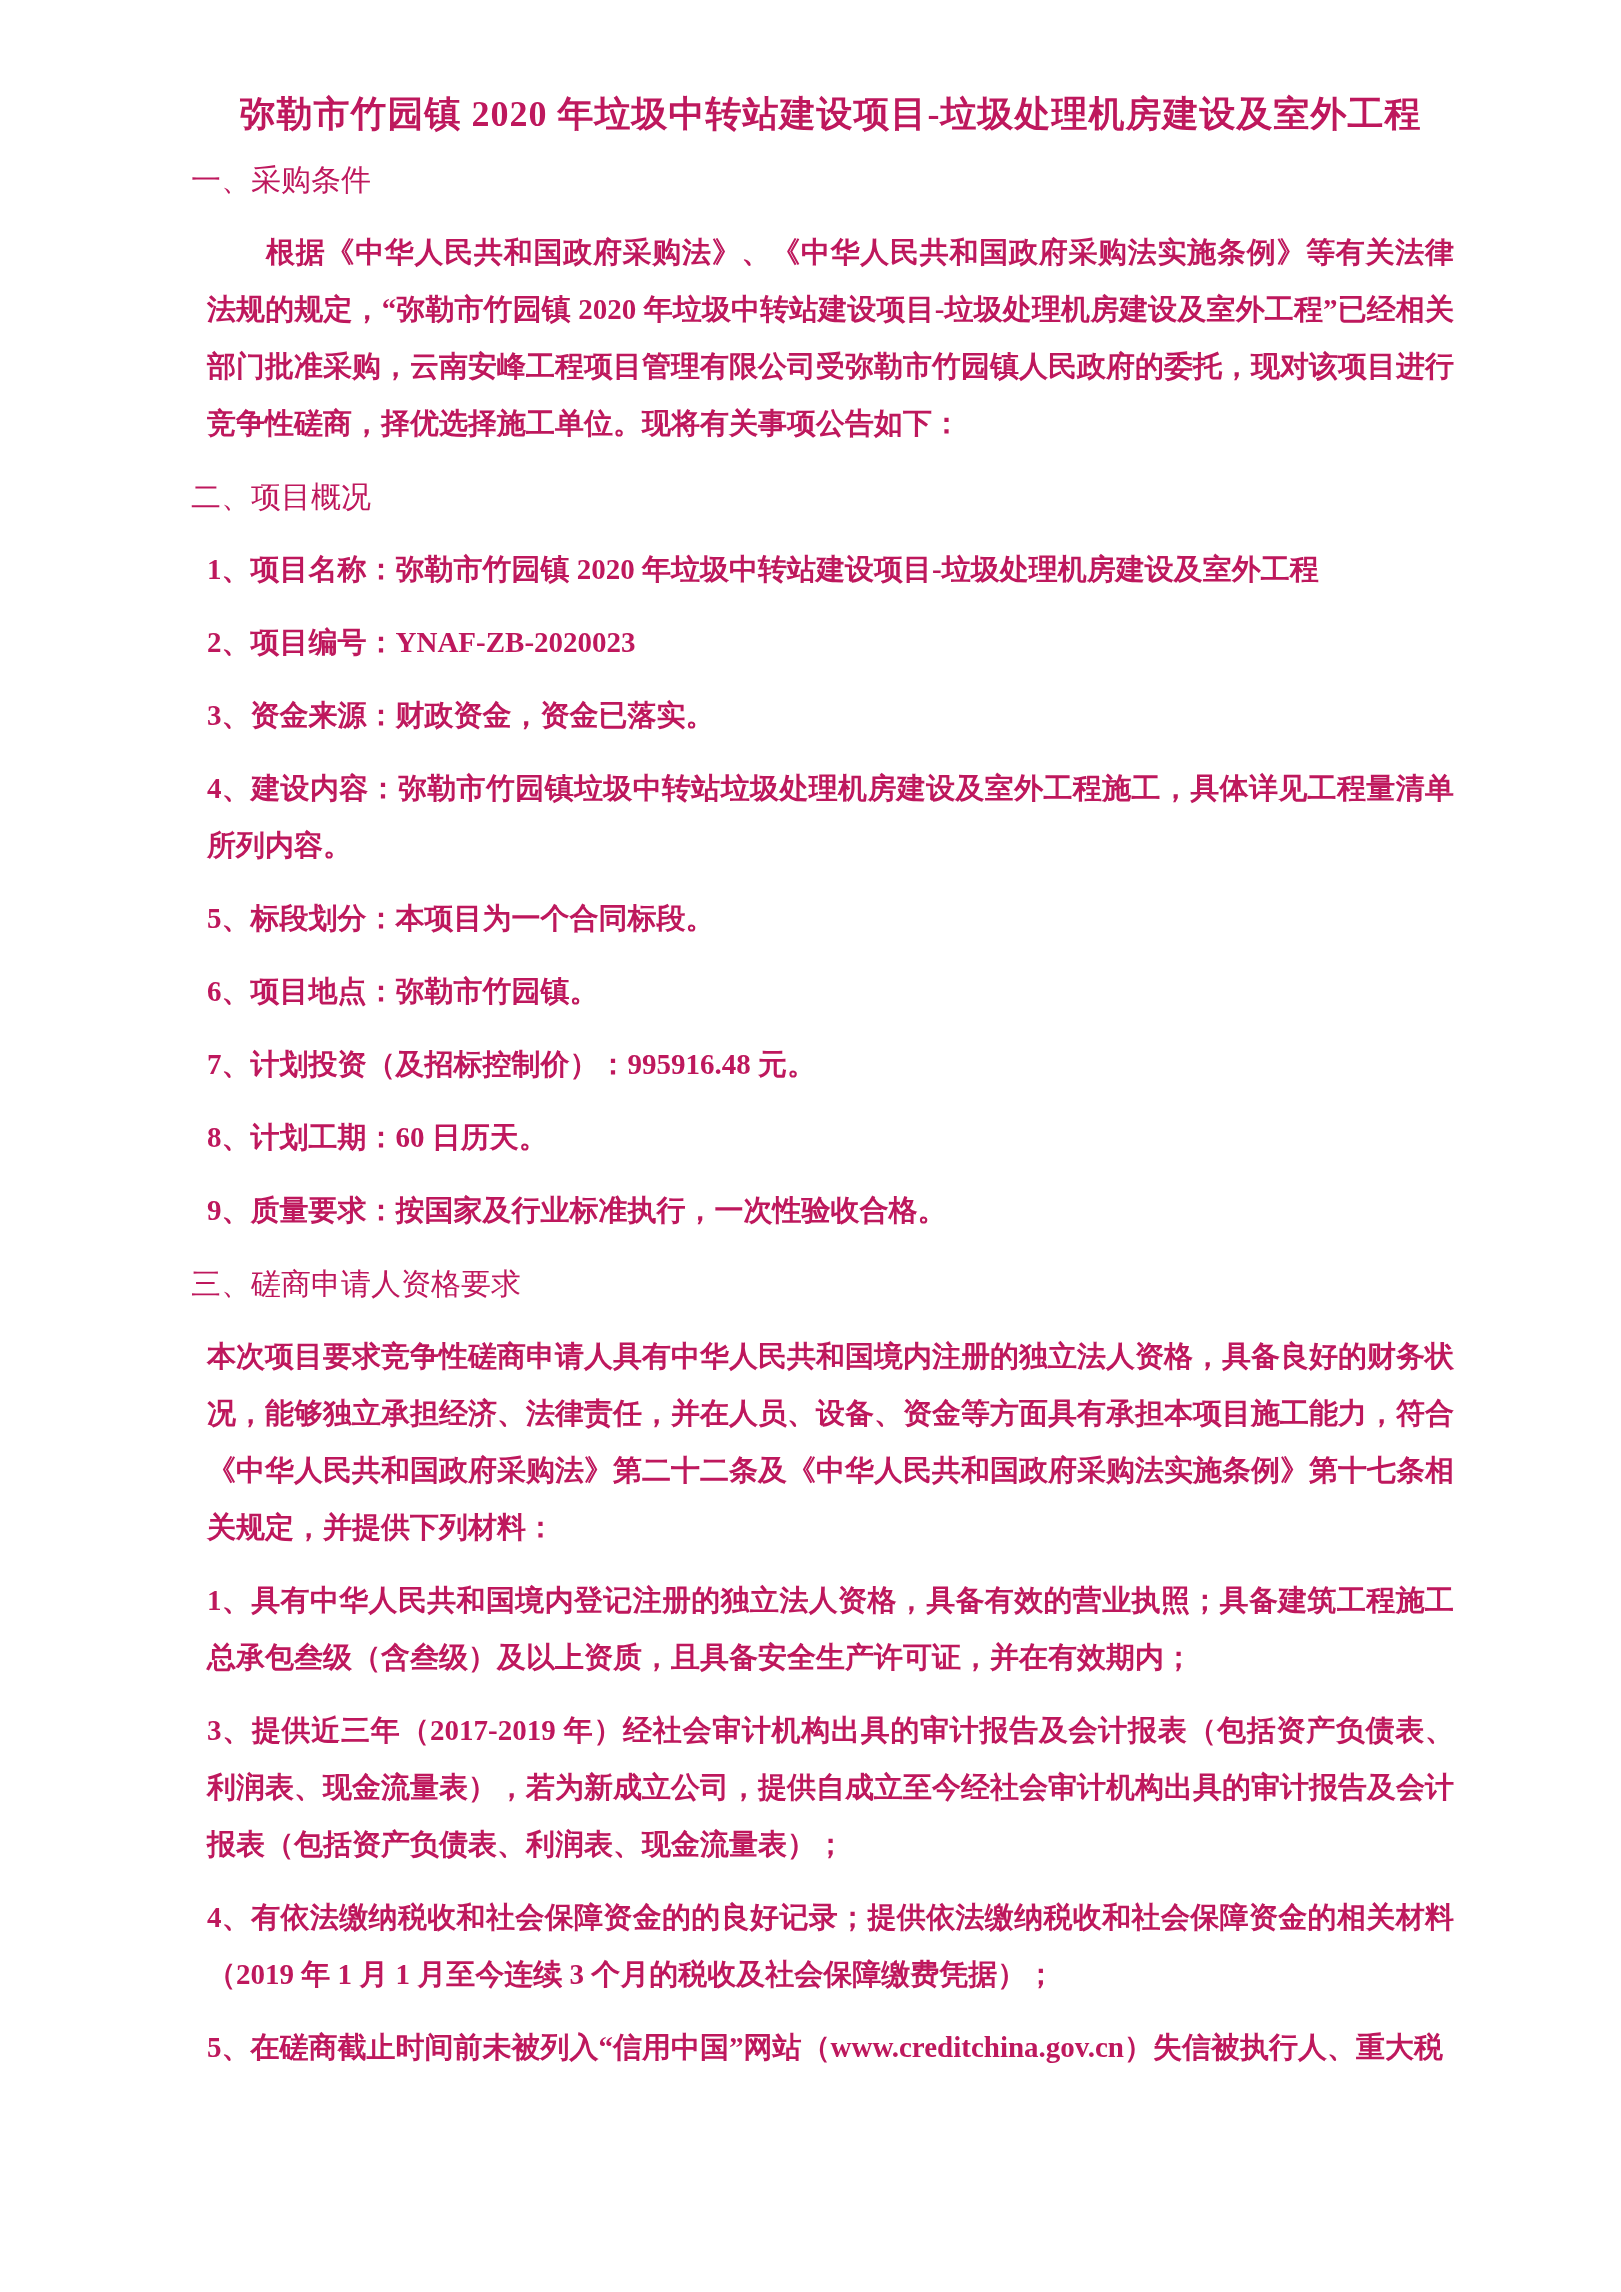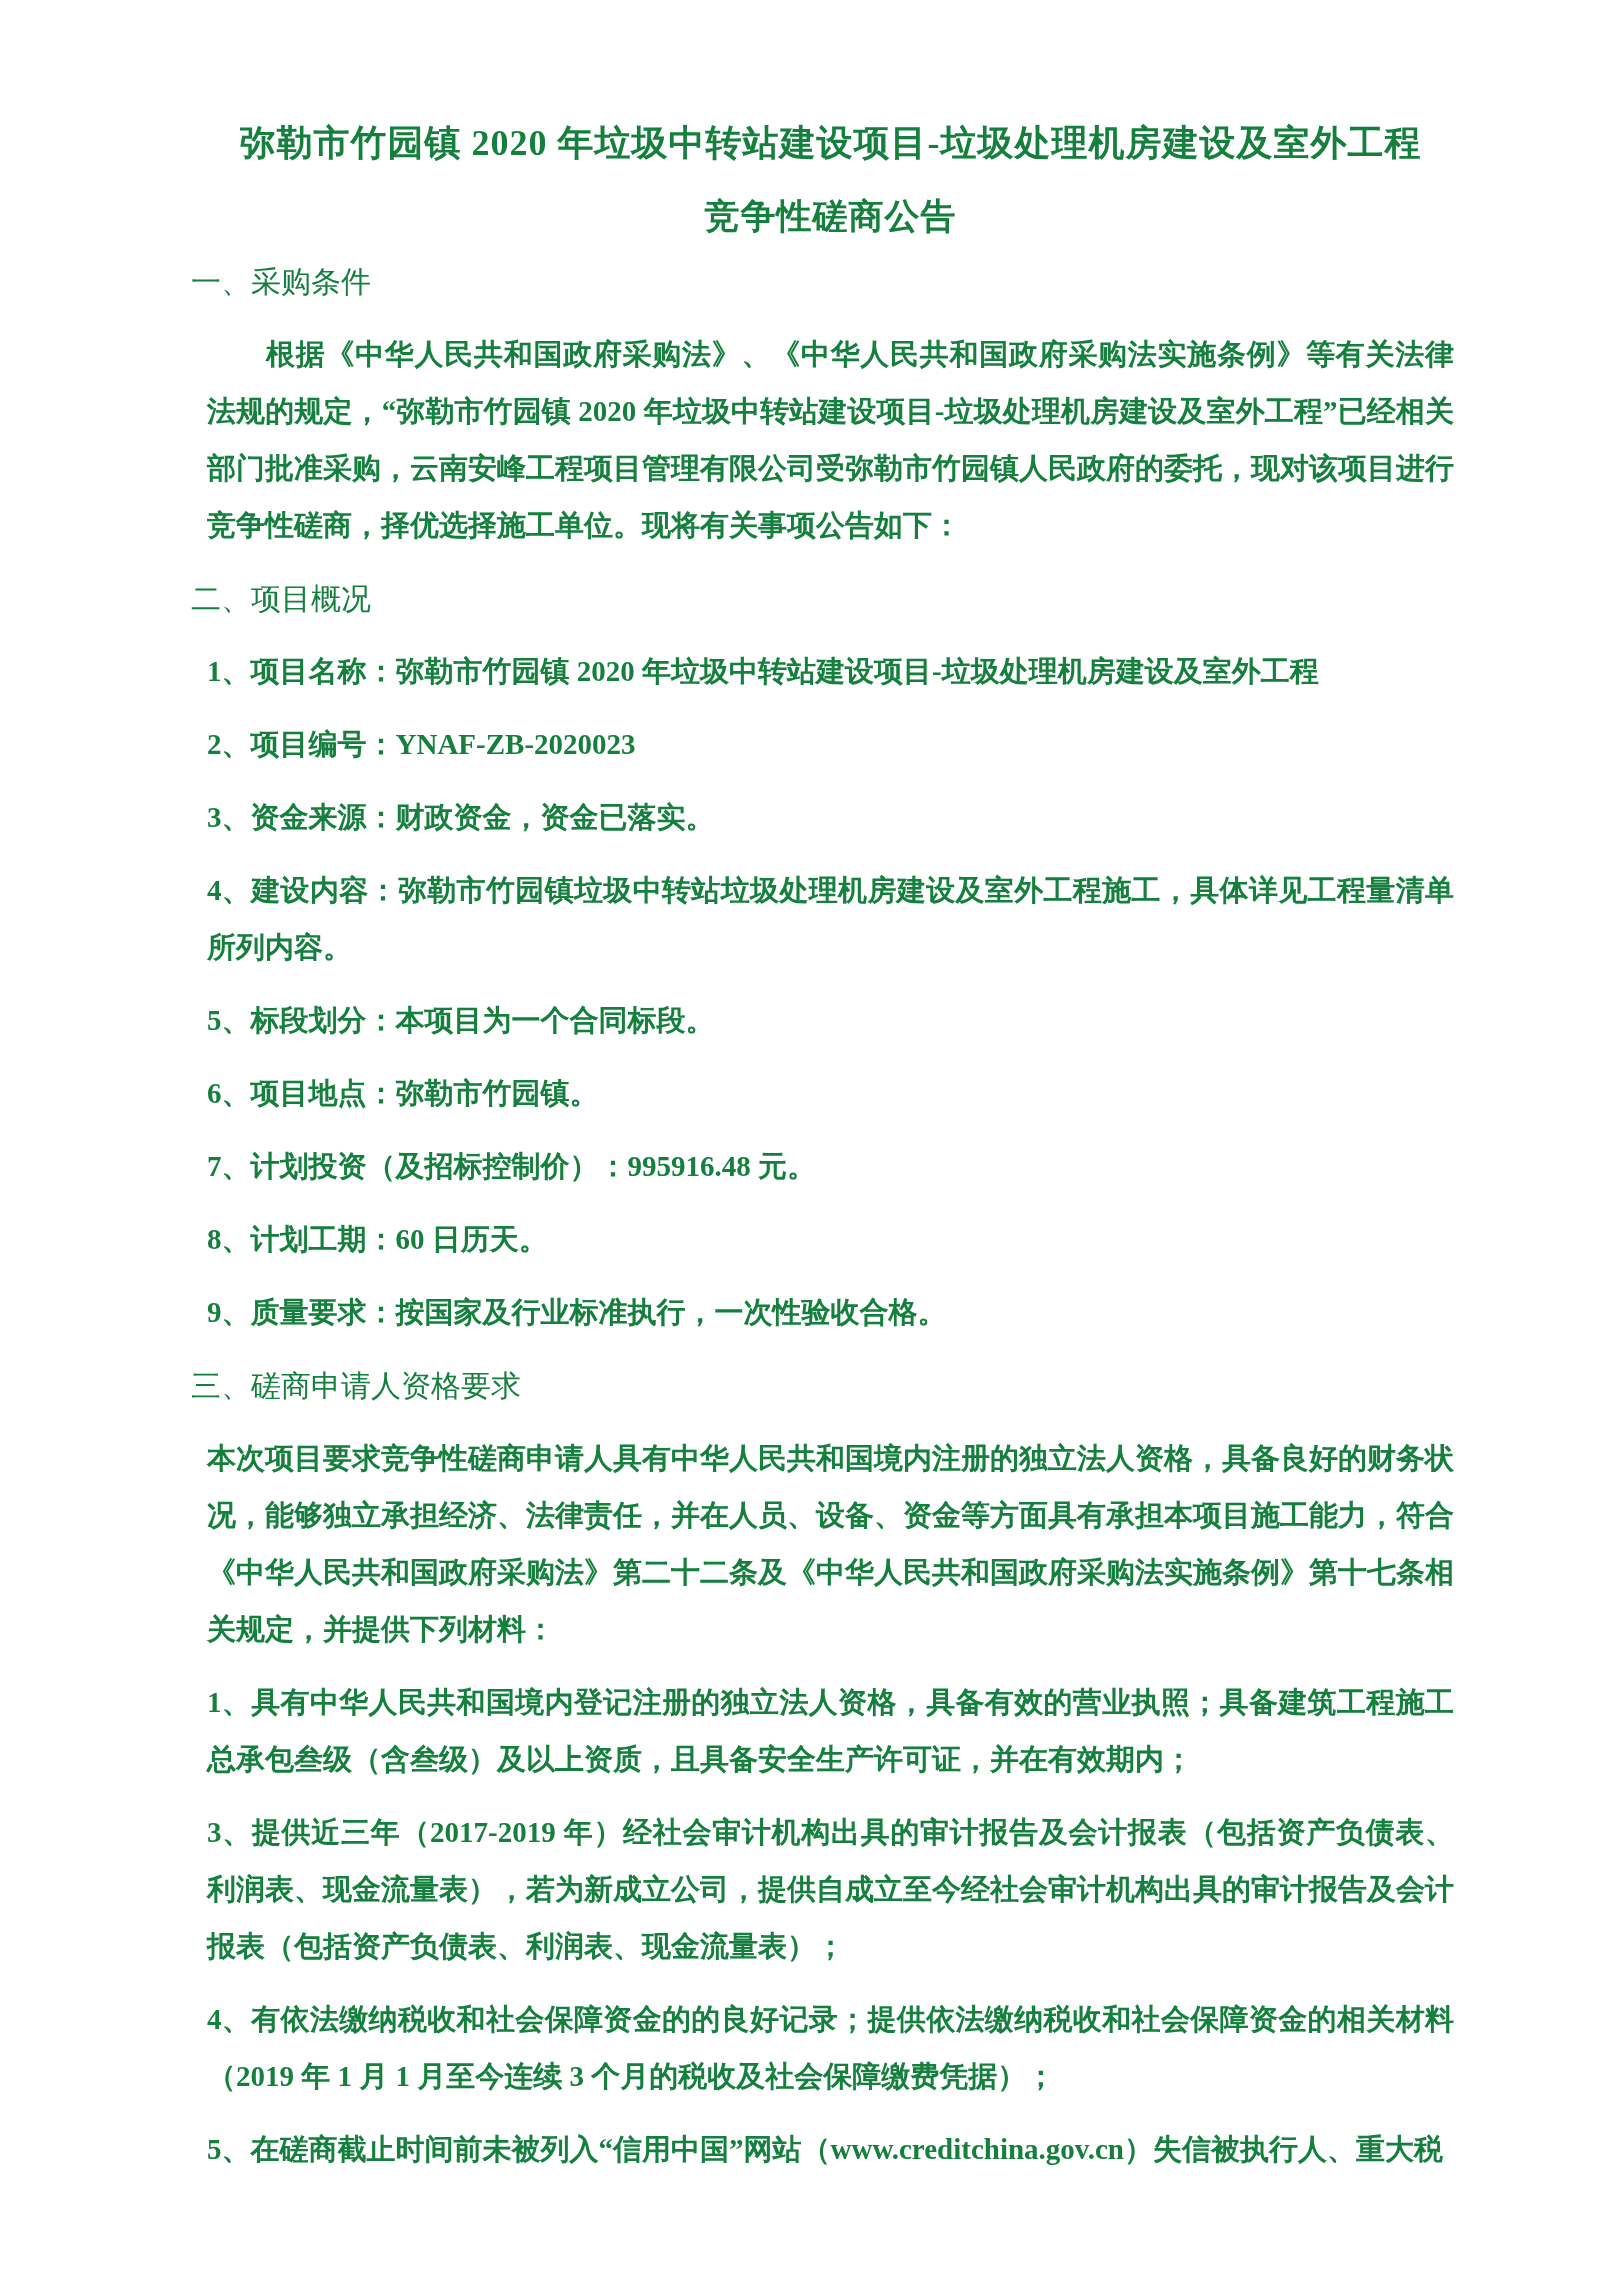--- a/index.html
+++ b/index.html
@@ -6,23 +6,23 @@
     margin: 0;
     padding: 0;
     background: #ffffff;
   }
   .page {
     position: relative;
     width: 1621px;
     height: 2293px;
     background: #ffffff;
     box-sizing: border-box;
-    padding: 107px 151px 0 191px;
+    padding: 78px 151px 0 191px;
     font-family: "Liberation Serif", "DejaVu Serif", serif;
-    color: #15803d;
+    color: #be185d;
     overflow: hidden;
   }
   .doc-title {
     margin: 0;
     font-size: 36px;
     font-weight: bold;
     line-height: 73px;
     text-align: center;
     letter-spacing: 1px;
   }
@@ -52,21 +52,20 @@
   .para.indent-2 {
     text-indent: 59px;
   }
 </style>
 </head>
 <body>
 
 <div class="page">
 
   <h1 class="doc-title">弥勒市竹园镇 2020 年垃圾中转站建设项目-垃圾处理机房建设及室外工程</h1>
-  <h2 class="doc-subtitle">竞争性磋商公告</h2>
 
   <h3 class="sec-heading">一、采购条件</h3>
   <p class="para indent-2">根据《中华人民共和国政府采购法》、《中华人民共和国政府采购法实施条例》等有关法律法规的规定，“弥勒市竹园镇 2020 年垃圾中转站建设项目-垃圾处理机房建设及室外工程”已经相关部门批准采购，云南安峰工程项目管理有限公司受弥勒市竹园镇人民政府的委托，现对该项目进行竞争性磋商，择优选择施工单位。现将有关事项公告如下：</p>
 
   <h3 class="sec-heading">二、项目概况</h3>
   <p class="item">1、项目名称：弥勒市竹园镇 2020 年垃圾中转站建设项目-垃圾处理机房建设及室外工程</p>
   <p class="item">2、项目编号：YNAF-ZB-2020023</p>
   <p class="item">3、资金来源：财政资金，资金已落实。</p>
   <p class="item">4、建设内容：弥勒市竹园镇垃圾中转站垃圾处理机房建设及室外工程施工，具体详见工程量清单所列内容。</p>
   <p class="item">5、标段划分：本项目为一个合同标段。</p>

